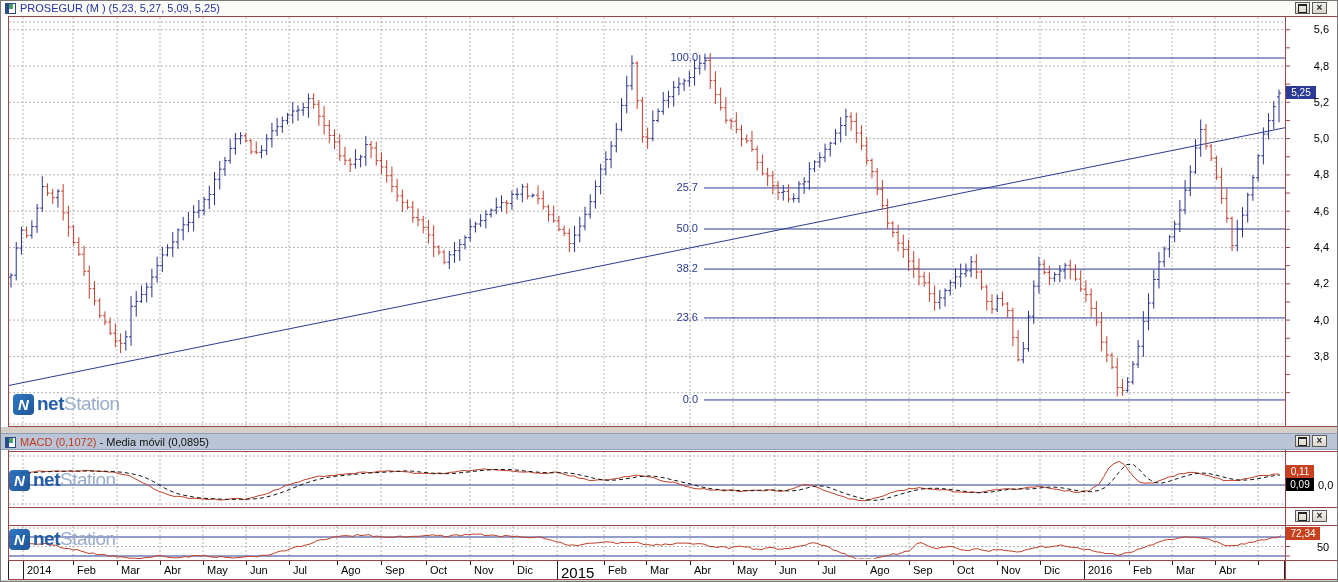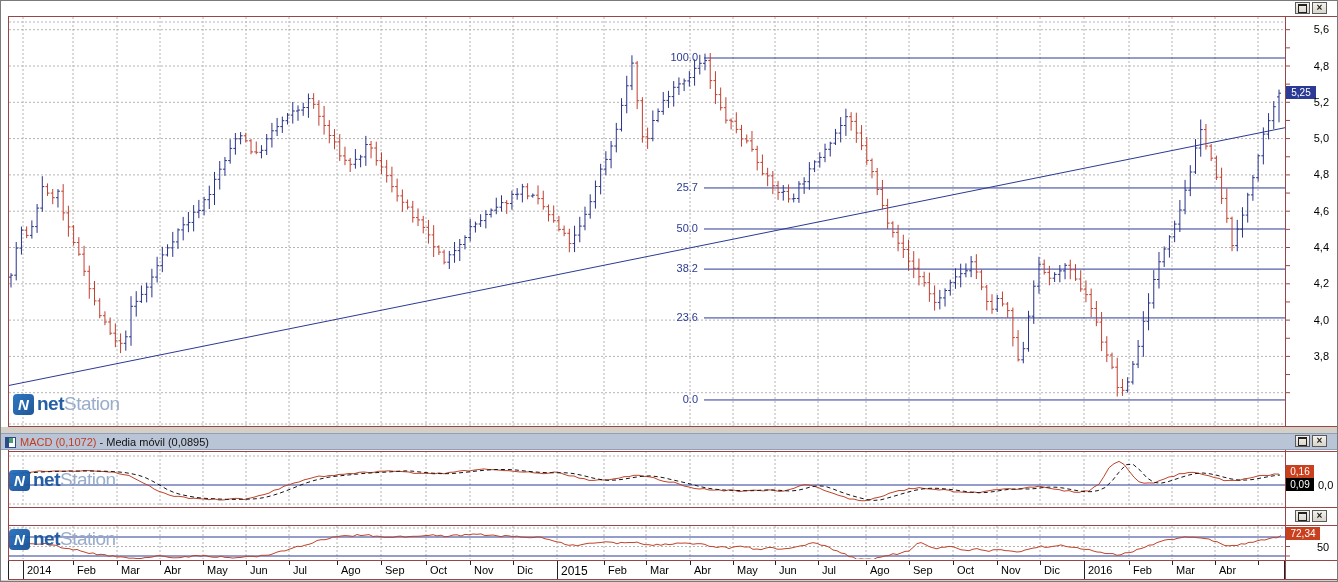--- a/index.html
+++ b/index.html
@@ -203,20 +203,27 @@
       <line x1="1284" y1="337.249999999999" x2="1289" y2="337.249999999999" stroke="#9a4646" stroke-width="1"></line>
       <line x1="1284" y1="355.399999999999" x2="1289" y2="355.399999999999" stroke="#9a4646" stroke-width="1"></line>
       <line x1="1284" y1="373.549999999999" x2="1289" y2="373.549999999999" stroke="#9a4646" stroke-width="1"></line>
       <line x1="1284" y1="391.699999999999" x2="1289" y2="391.699999999999" stroke="#9a4646" stroke-width="1"></line>
       <line x1="1284" y1="484" x2="1289" y2="484" stroke="#9a4646" stroke-width="1"></line>
       <line x1="1284" y1="536" x2="1289" y2="536" stroke="#9a4646" stroke-width="1"></line>
       <line x1="1284" y1="545.5" x2="1289" y2="545.5" stroke="#9a4646" stroke-width="1"></line>
       <line x1="1284" y1="555" x2="1289" y2="555" stroke="#9a4646" stroke-width="1"></line>
     </svg>
 
+  <div class="abs titlebar">
+    <div class="abs chart-ico">
+        <span class="b1"></span>
+        <span class="b2"></span>
+      </div>
+    <div class="abs titletext">PROSEGUR (M ) (5,23, 5,27, 5,09, 5,25)</div>
+  </div>
   <div class="abs wbtn" style="left:1294px;top:1px;">
       <span class="maxg"></span>
     </div>
   <div class="abs wbtn" style="left:1311px;top:1px;">
       <span class="closg">×</span>
     </div>
 
   <div class="abs mline" style="left:7px;top:15px;width:1330px;height:1px;"></div>
   <div class="abs mline" style="left:7px;top:425px;width:1330px;height:1px;"></div>
   <div class="abs mline" style="left:7px;top:15px;width:1px;height:563px;"></div>
@@ -261,21 +268,21 @@
   <div class="abs wm" style="left:8px;top:468px;">
     <span class="ic">N</span>
     <span class="tx"><b>net</b><span>Station</span></span>
   </div>
   <div class="abs wm" style="left:8px;top:527px;">
     <span class="ic">N</span>
     <span class="tx"><b>net</b><span>Station</span></span>
   </div>
 
   <div class="badge" style="left:1285px;top:85px;width:30px;background:#2b3a94;">5,25</div>
-  <div class="badge" style="left:1285px;top:464px;width:28px;background:#c8401e;">0,16</div>
+  <div class="badge" style="left:1285px;top:464px;width:28px;background:#c8401e;">0,11</div>
   <div class="badge" style="left:1285px;top:477px;width:28px;background:#000;">0,09</div>
   <div class="axis-side-label" style="left:1317px;top:478px;">0,0</div>
   <div class="badge" style="left:1285px;top:526px;width:34px;background:#c8401e;">72,34</div>
   <div class="axis-side-label" style="left:1316px;top:540px;">50</div>
 
   <div id="labels-layer" class="abs" style="left:0;top:0;width:1338px;height:582px;pointer-events:none;">
       <div class="fiblabel" style="left: 645px; top: 50.014px;">100.0</div>
       <div class="fiblabel" style="left: 645px; top: 179.968px;">25.7</div>
       <div class="fiblabel" style="left: 645px; top: 220.987px;">50.0</div>
       <div class="fiblabel" style="left: 645px; top: 261.099px;">38.2</div>
@@ -312,21 +319,21 @@
       <div style="position: absolute; left: 340px; top: 3px; font-size: 11px; color: rgb(0, 0, 0); white-space: nowrap;">Ago</div>
       <div style="position: absolute; left: 380px; top: 0px; width: 1px; height: 4px; background: rgb(34, 34, 34);"></div>
       <div style="position: absolute; left: 384px; top: 3px; font-size: 11px; color: rgb(0, 0, 0); white-space: nowrap;">Sep</div>
       <div style="position: absolute; left: 425px; top: 0px; width: 1px; height: 4px; background: rgb(34, 34, 34);"></div>
       <div style="position: absolute; left: 429px; top: 3px; font-size: 11px; color: rgb(0, 0, 0); white-space: nowrap;">Oct</div>
       <div style="position: absolute; left: 469px; top: 0px; width: 1px; height: 4px; background: rgb(34, 34, 34);"></div>
       <div style="position: absolute; left: 473px; top: 3px; font-size: 11px; color: rgb(0, 0, 0); white-space: nowrap;">Nov</div>
       <div style="position: absolute; left: 512px; top: 0px; width: 1px; height: 4px; background: rgb(34, 34, 34);"></div>
       <div style="position: absolute; left: 516px; top: 3px; font-size: 11px; color: rgb(0, 0, 0); white-space: nowrap;">Dic</div>
       <div style="position: absolute; left: 556px; top: 0px; width: 1px; height: 18px; background: rgb(34, 34, 34);"></div>
-      <div style="position: absolute; left: 560px; top: 3px; font-size: 12px; color: rgb(0, 0, 0); white-space: nowrap;">2015</div>
+      <div style="position: absolute; left: 560px; top: 3px; font-size: 15px; color: rgb(0, 0, 0); white-space: nowrap;">2015</div>
       <div style="position: absolute; left: 603px; top: 0px; width: 1px; height: 4px; background: rgb(34, 34, 34);"></div>
       <div style="position: absolute; left: 607px; top: 3px; font-size: 11px; color: rgb(0, 0, 0); white-space: nowrap;">Feb</div>
       <div style="position: absolute; left: 645px; top: 0px; width: 1px; height: 4px; background: rgb(34, 34, 34);"></div>
       <div style="position: absolute; left: 649px; top: 3px; font-size: 11px; color: rgb(0, 0, 0); white-space: nowrap;">Mar</div>
       <div style="position: absolute; left: 689px; top: 0px; width: 1px; height: 4px; background: rgb(34, 34, 34);"></div>
       <div style="position: absolute; left: 693px; top: 3px; font-size: 11px; color: rgb(0, 0, 0); white-space: nowrap;">Abr</div>
       <div style="position: absolute; left: 732px; top: 0px; width: 1px; height: 4px; background: rgb(34, 34, 34);"></div>
       <div style="position: absolute; left: 736px; top: 3px; font-size: 11px; color: rgb(0, 0, 0); white-space: nowrap;">May</div>
       <div style="position: absolute; left: 774px; top: 0px; width: 1px; height: 4px; background: rgb(34, 34, 34);"></div>
       <div style="position: absolute; left: 778px; top: 3px; font-size: 11px; color: rgb(0, 0, 0); white-space: nowrap;">Jun</div>

